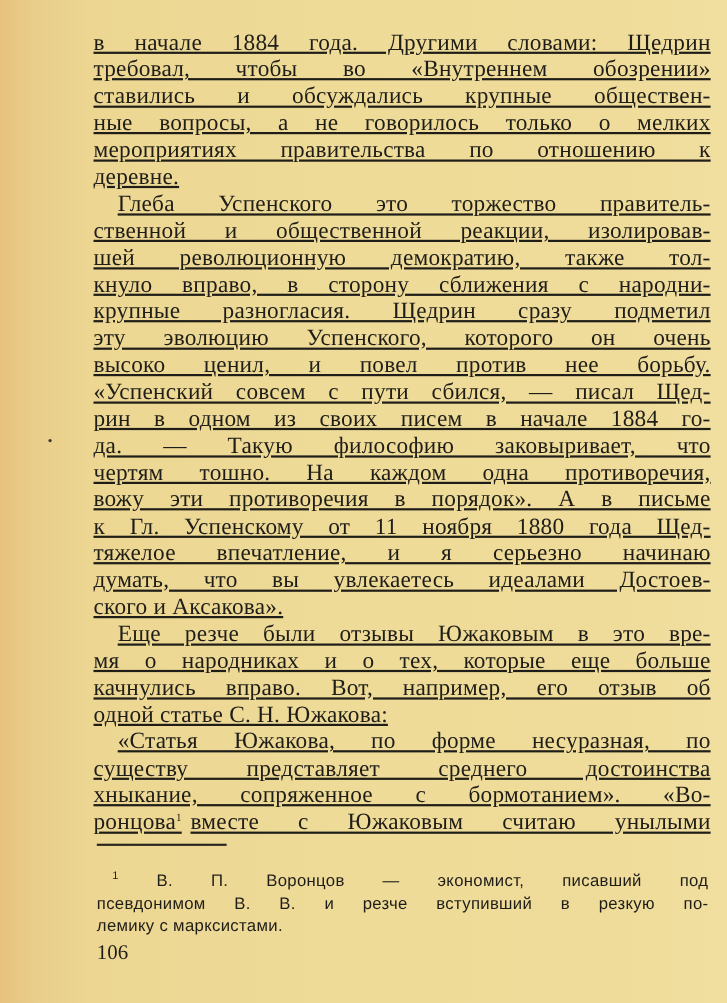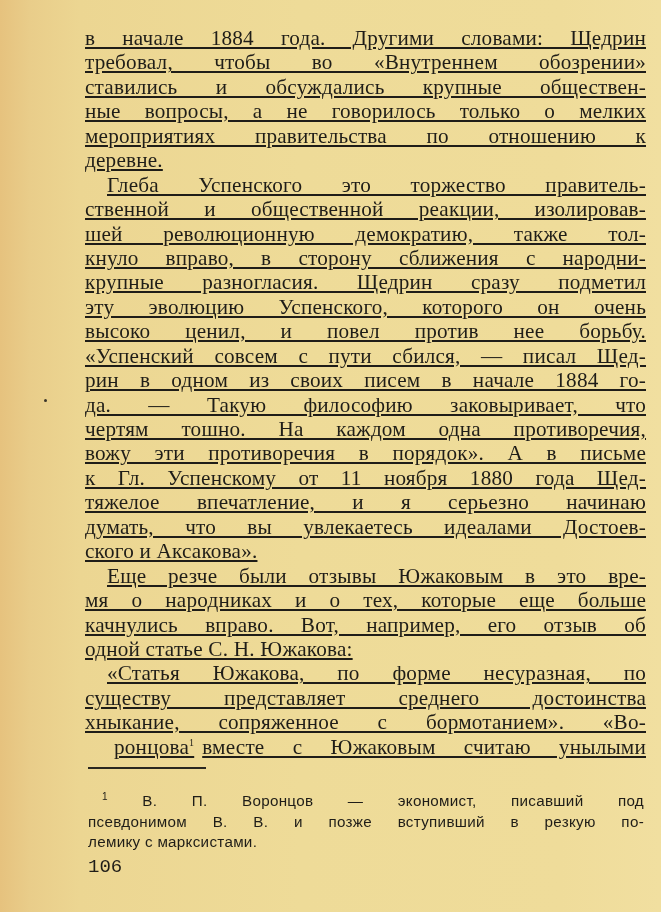--- a/index.html
+++ b/index.html
@@ -32,21 +32,21 @@
       display: block; white-space: nowrap;
       font-family: "Liberation Sans", sans-serif;
       font-size: 15.2px; line-height: 20.5px; height: 20.5px;
       text-align: justify; text-align-last: justify; letter-spacing: 0.3px;
     }
     .fline.last { text-align-last: left; }
     .fline.indent { padding-left: 14px; }
     .sup { font-size: 10px; vertical-align: super; line-height: 0; }
     .page-number {
       position: absolute; left: 88px; top: 856px;
-      font-family: Liberation Mono, monospace; font-size: 19px;
+      font-family: Liberation Serif, serif; font-size: 19px;
     }
     .speck { position: absolute; width: 3px; height: 3px; border-radius: 50%; background: #3a342a; }
   </style>
 </head>
 <body>
 
 <div class="page">
   <span class="line">в начале 1884 года. Другими словами: Щедрин</span>
   <span class="line">требовал, чтобы во «Внутреннем обозрении»</span>
   <span class="line">ставились и обсуждались крупные обществен-</span>
@@ -69,29 +69,29 @@
   <span class="line">тяжелое впечатление, и я серьезно начинаю</span>
   <span class="line">думать, что вы увлекаетесь идеалами Достоев-</span>
   <span class="line last">ского и Аксакова».</span>
   <span class="line indent">Еще резче были отзывы Южаковым в это вре-</span>
   <span class="line">мя о народниках и о тех, которые еще больше</span>
   <span class="line">качнулись вправо. Вот, например, его отзыв об</span>
   <span class="line last">одной статье С. Н. Южакова:</span>
   <span class="line indent">«Статья Южакова, по форме несуразная, по</span>
   <span class="line">существу представляет среднего достоинства</span>
   <span class="line">хныкание, сопряженное с бормотанием». «Во-</span>
-  <span class="line" style="display:flex;justify-content:flex-end;margin-left:29px;">
+  <span class="line" style="display:flex;justify-content:flex-end;">
     <span><span>ронцова</span><span class="sup">1</span></span>
     <span style="flex:1;margin-left:8px;text-align:justify;text-align-last:justify;">вместе с Южаковым считаю унылыми</span>
   </span>
 </div>
 
 <div class="rule"></div>
 
 <div class="footnote">
   <span class="fline indent"><span class="sup">1</span> <span>В. П. Воронцов — экономист, писавший под</span></span>
-  <span class="fline">псевдонимом В. В. и позже вступивший в резкую по-</span>
+  <span class="fline">псевдонимом В. В. и резче вступивший в резкую по-</span>
   <span class="fline last">лемику с марксистами.</span>
 </div>
 
 <div class="page-number">106</div>
 
 <span class="speck" style="left:44px;top:399px;"></span>
 
 </body></html>

